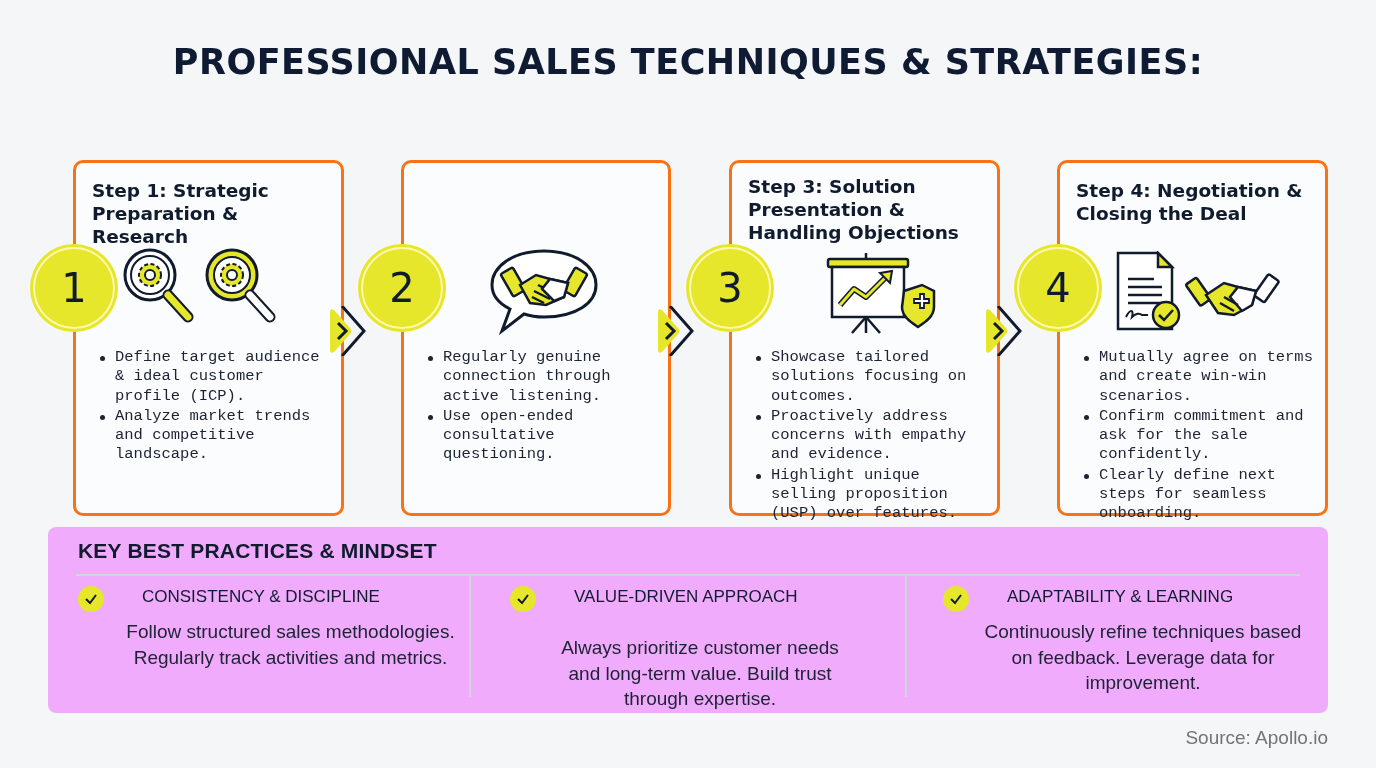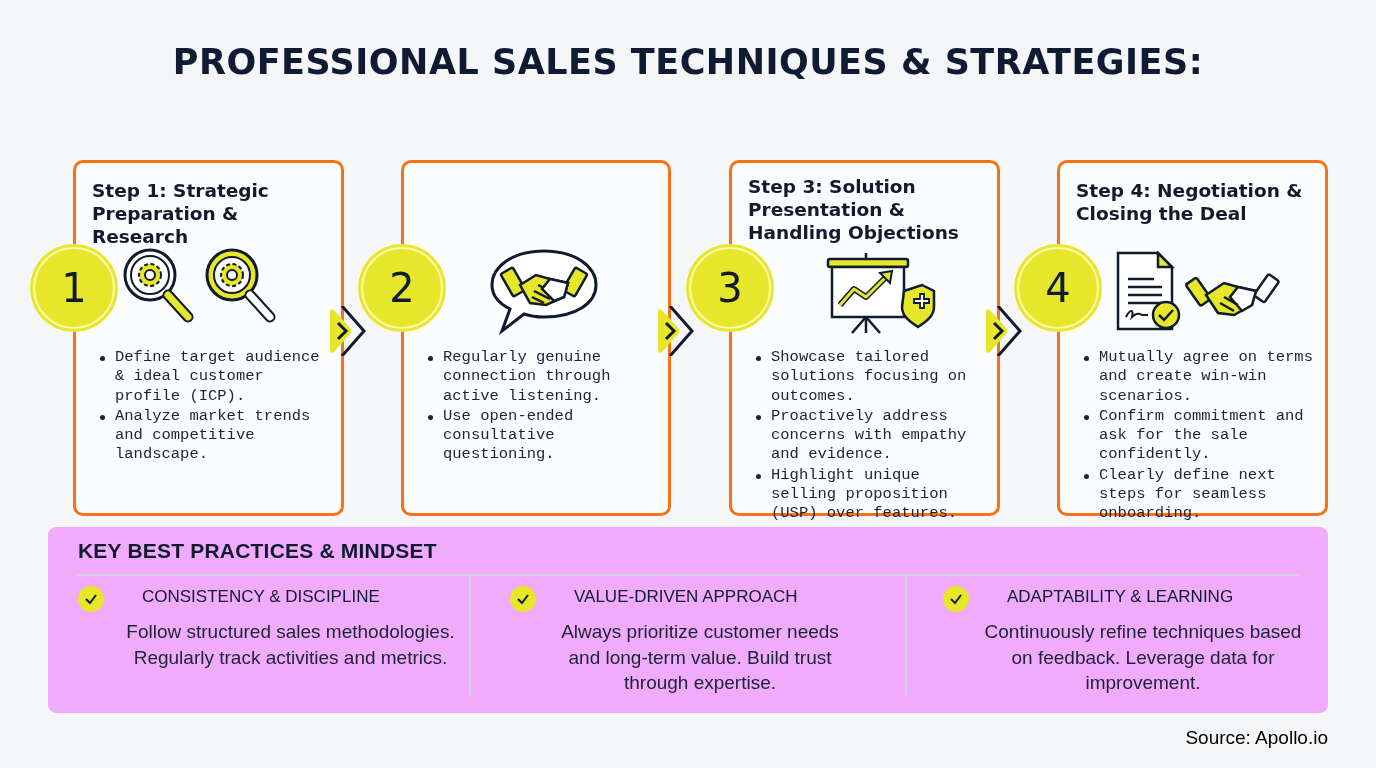--- a/index.html
+++ b/index.html
@@ -80,21 +80,21 @@
     .practice .ph {
       position: absolute; left: 40px; top: 4px;
       font-size: 17px; font-weight: normal; color: #111b2e; white-space: nowrap; margin-left: 24px;
     }
     .practice .pd {
       position: absolute; left: 40px; top: 36px; width: 345px;
       font-size: 19px; line-height: 25.5px; color: #1c2333; text-align: center;
     }
     .source {
       position: absolute; right: 48px; top: 727px;
-      font-size: 19px; color: #000000;
+      font-size: 19px; color: #737373;
     }
   </style>
 </head>
 <body>
 
 <h1 class="title">
   <span>PROFESSIONAL SALES TECHNIQUES &amp; STRATEGIES:</span>
 </h1>
 
 <div class="card" style="left:73px; width:271px;">
@@ -230,21 +230,21 @@
     <div class="pd">Follow structured sales methodologies. Regularly track activities and metrics.</div>
   </div>
 
   <div class="practice" style="left:462px;">
     <span class="check">
       <svg width="14" height="12" viewBox="0 0 14 12">
           <polyline points="2,6 6,10 12,2" fill="none" stroke="#111b2e" stroke-width="2"></polyline>
         </svg>
     </span>
     <div class="ph">VALUE-DRIVEN APPROACH</div>
-    <div class="pd" style="width:300px;">Always prioritize customer needs and long-term value. Build trust through expertise.</div>
+    <div class="pd" style="width:300px;margin-top:16px;">Always prioritize customer needs and long-term value. Build trust through expertise.</div>
   </div>
 
   <div class="practice" style="left:895px;">
     <span class="check">
       <svg width="14" height="12" viewBox="0 0 14 12">
           <polyline points="2,6 6,10 12,2" fill="none" stroke="#111b2e" stroke-width="2"></polyline>
         </svg>
     </span>
     <div class="ph">ADAPTABILITY &amp; LEARNING</div>
     <div class="pd" style="width:320px;">Continuously refine techniques based on feedback. Leverage data for improvement.</div>

